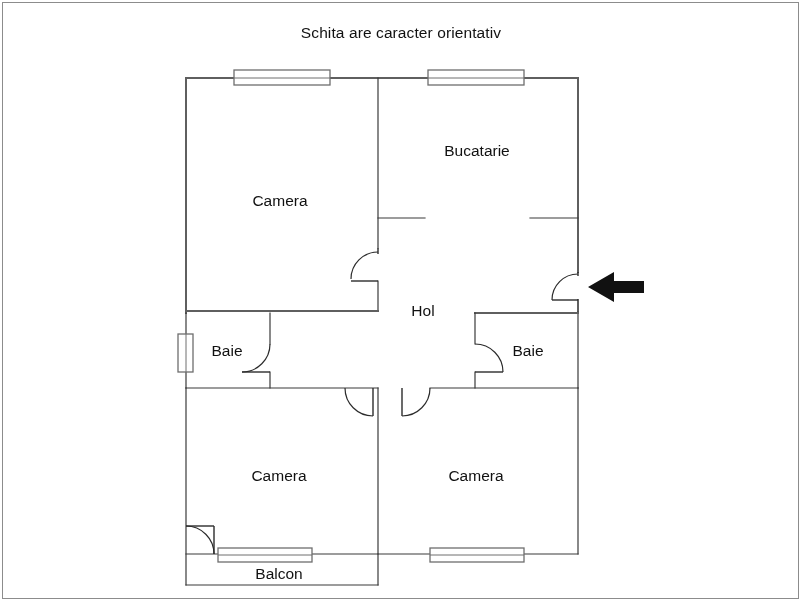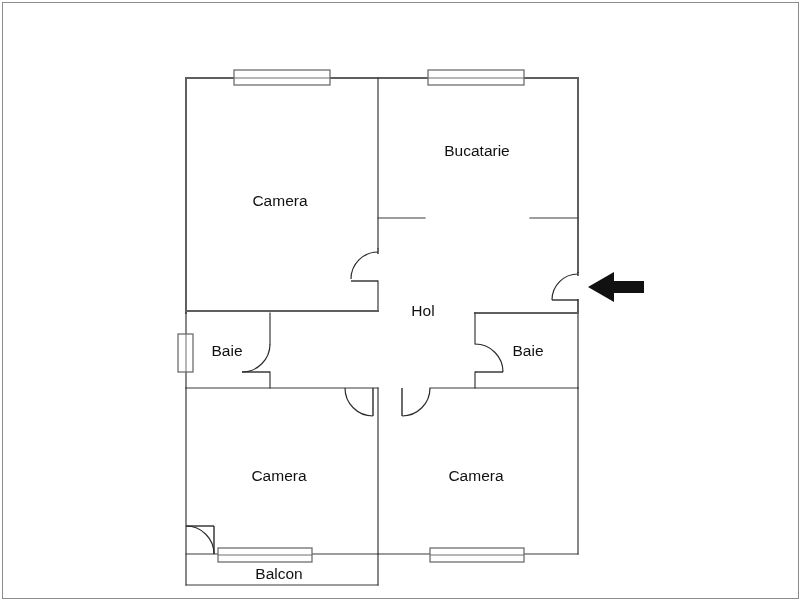--- a/index.html
+++ b/index.html
@@ -90,20 +90,21 @@
     stroke: none;
   }
 </style>
 </head>
 <body>
 
 <div id="page">
 
   <div id="outer-frame"></div>
 
+  <div id="plan-title">Schita are caracter orientativ</div>
 
   <svg id="floorplan-svg" width="802" height="602" viewBox="0 0 802 602">
 
     <g>
 
       <path class="wall" d="M 186 78 L 578 78"></path>
 
       <path class="wall" d="M 186 78 L 186 313"></path>
       <path class="wall-thin" d="M 186 313 L 186 388"></path>
       <path class="wall-thin" d="M 186 388 L 186 585"></path>

